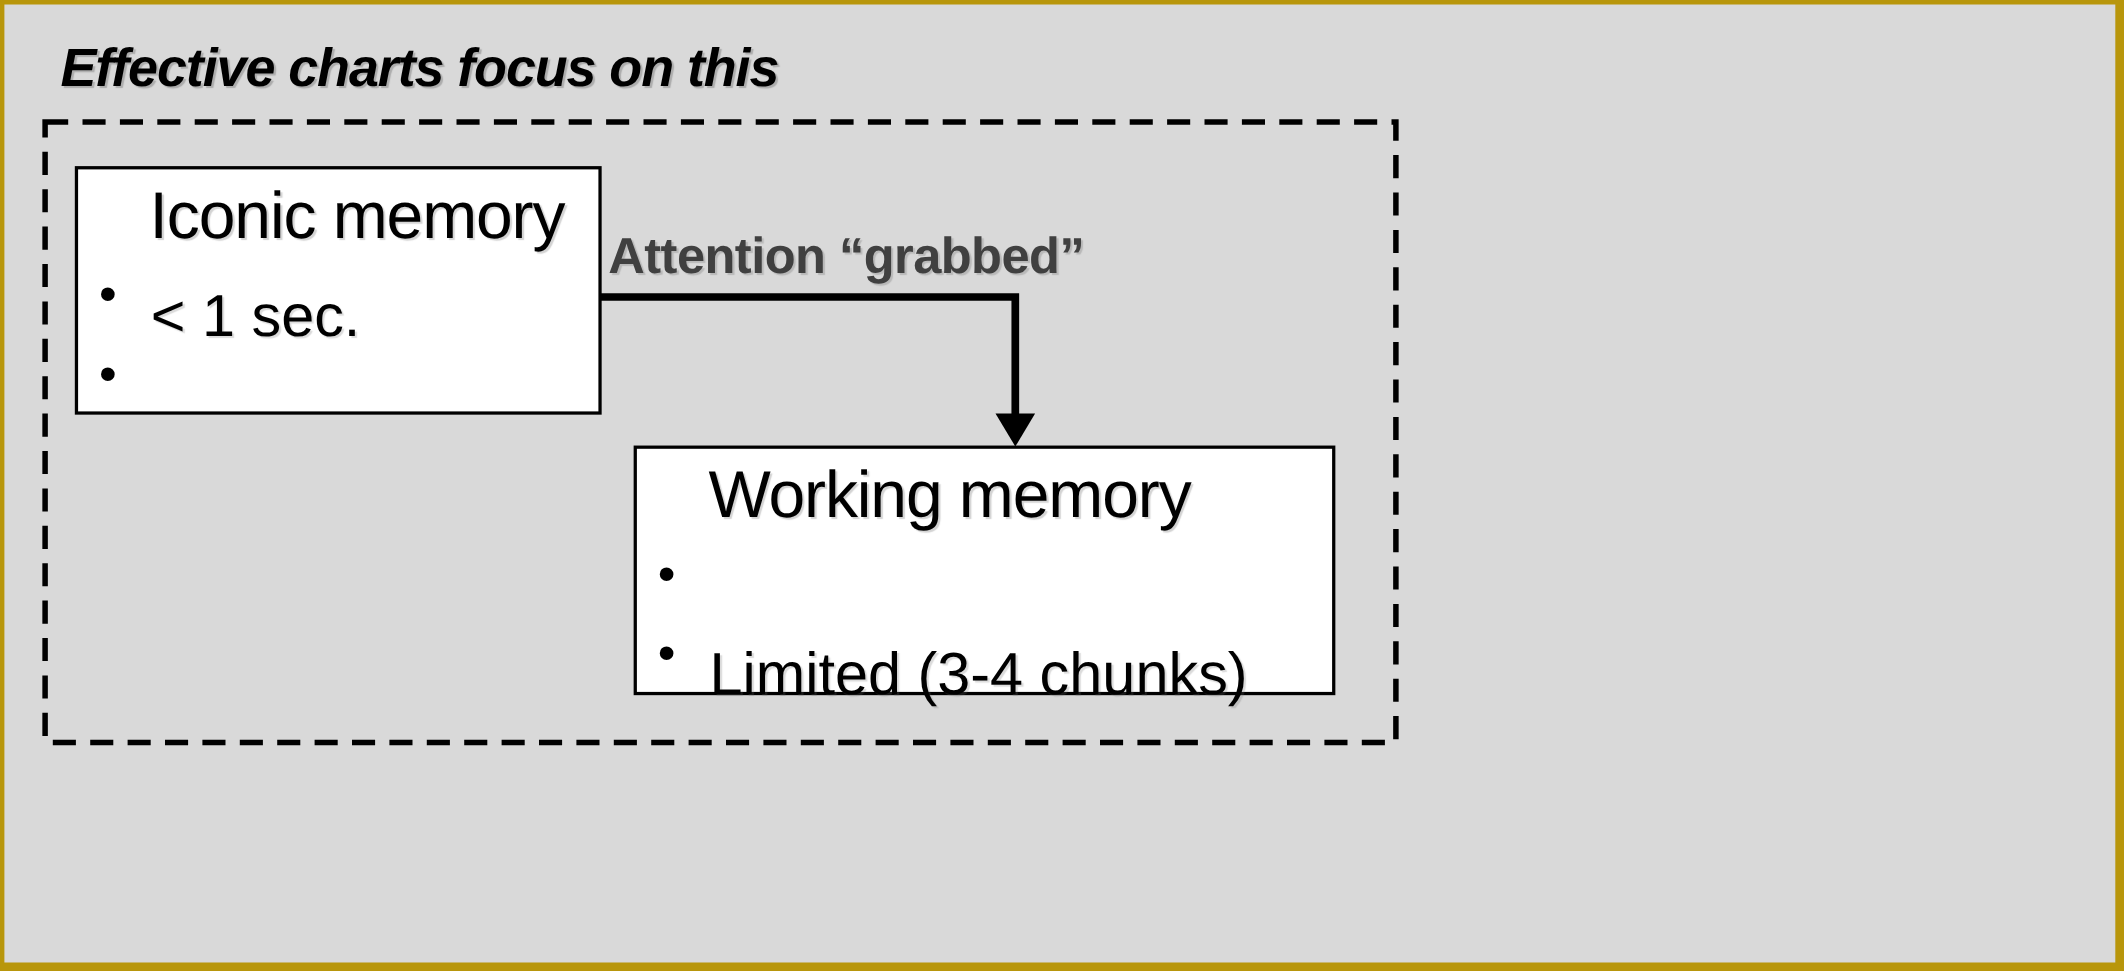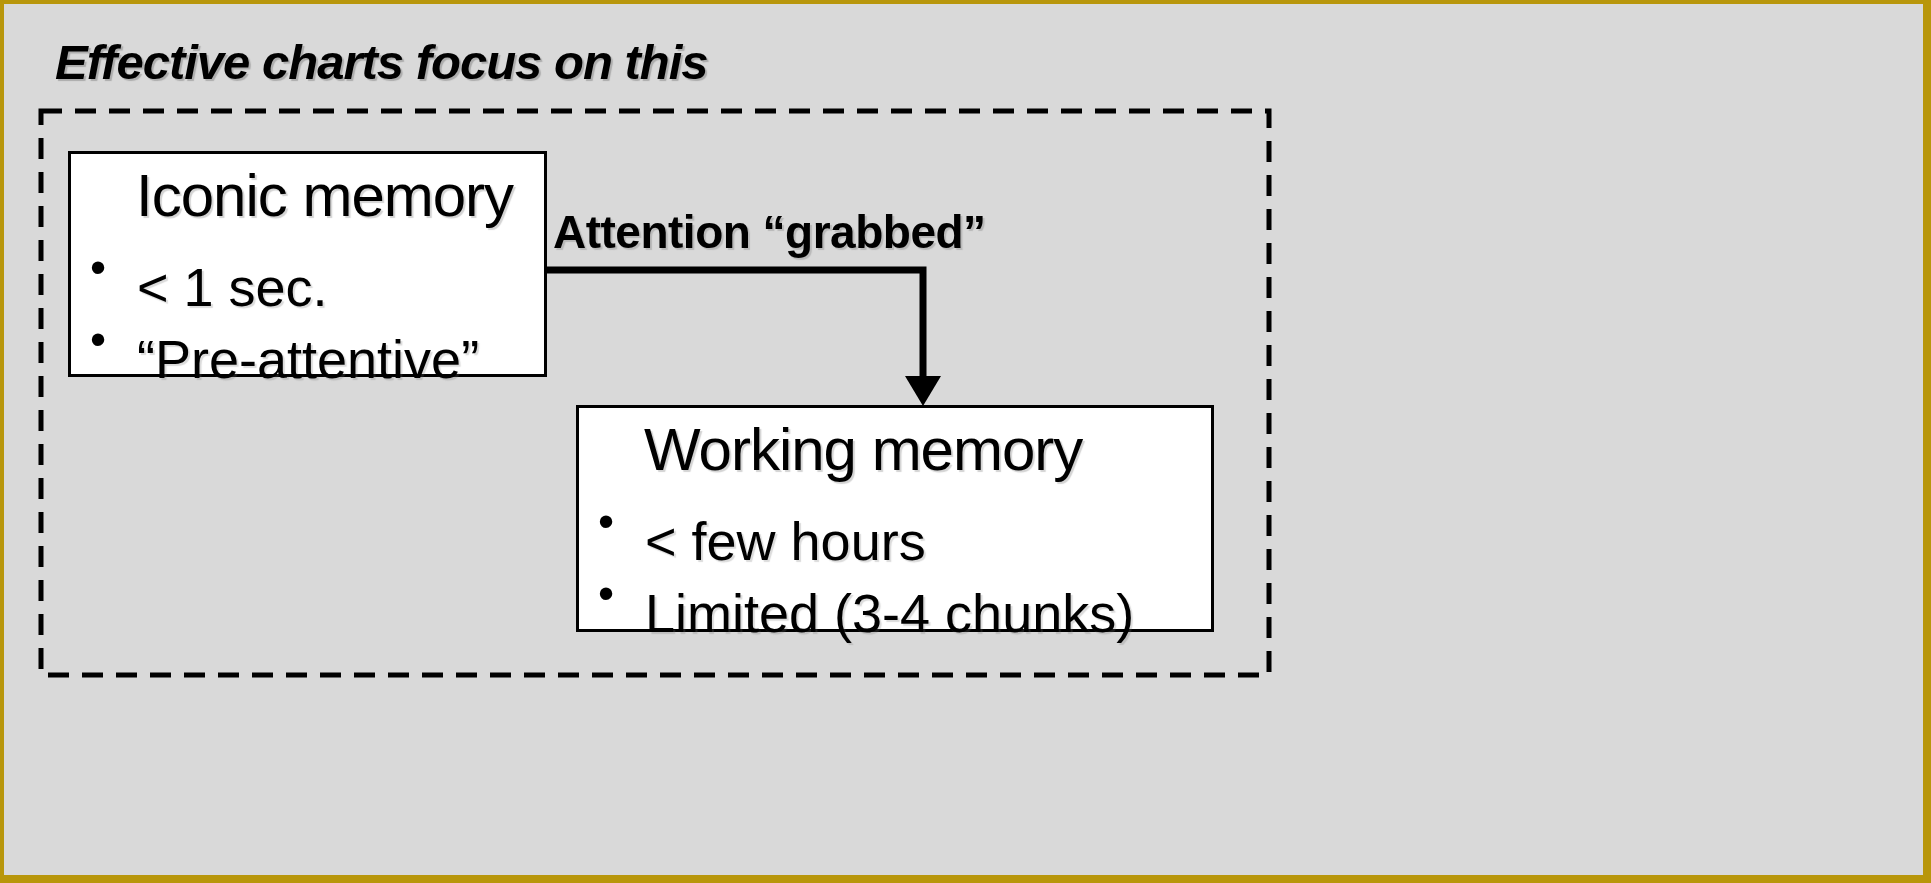--- a/index.html
+++ b/index.html
@@ -104,37 +104,35 @@
   <div class="slide-title">Effective charts focus on this</div>
 
   <div class="memory-box iconic">
     <div class="box-title">Iconic memory</div>
     <div class="bullet-row">
       <span class="bullet-dot">•</span>
       <span class="bullet-text">&lt; 1 sec.</span>
     </div>
     <div class="bullet-row">
       <span class="bullet-dot">•</span>
-      <span class="bullet-text">“Pre-attentive”</span>
     </div>
   </div>
 
   <div class="memory-box working">
     <div class="box-title">Working memory</div>
     <div class="bullet-row">
       <span class="bullet-dot">•</span>
-      <span class="bullet-text">&lt; few hours</span>
     </div>
     <div class="bullet-row">
       <span class="bullet-dot">•</span>
       <span class="bullet-text">Limited (3-4 chunks)</span>
     </div>
   </div>
 
-  <div class="arrow-label" style="color: #000000;">Attention “grabbed”</div>
+  <div class="arrow-label" style="color: #404040;">Attention “grabbed”</div>
 
   <svg class="overlay-svg" width="1931" height="883" viewBox="0 0 1931 883">
 
     <rect x="37" y="107" width="1228" height="564" fill="none" stroke="#000000" stroke-width="5" stroke-dasharray="21 13"></rect>
 
     <path d="M 541 266 L 919 266 L 919 380" fill="none" stroke="#000000" stroke-width="7"></path>
     <polygon points="901,372 937,372 919,402" fill="#000000"></polygon>
   </svg>
 
 </div>

